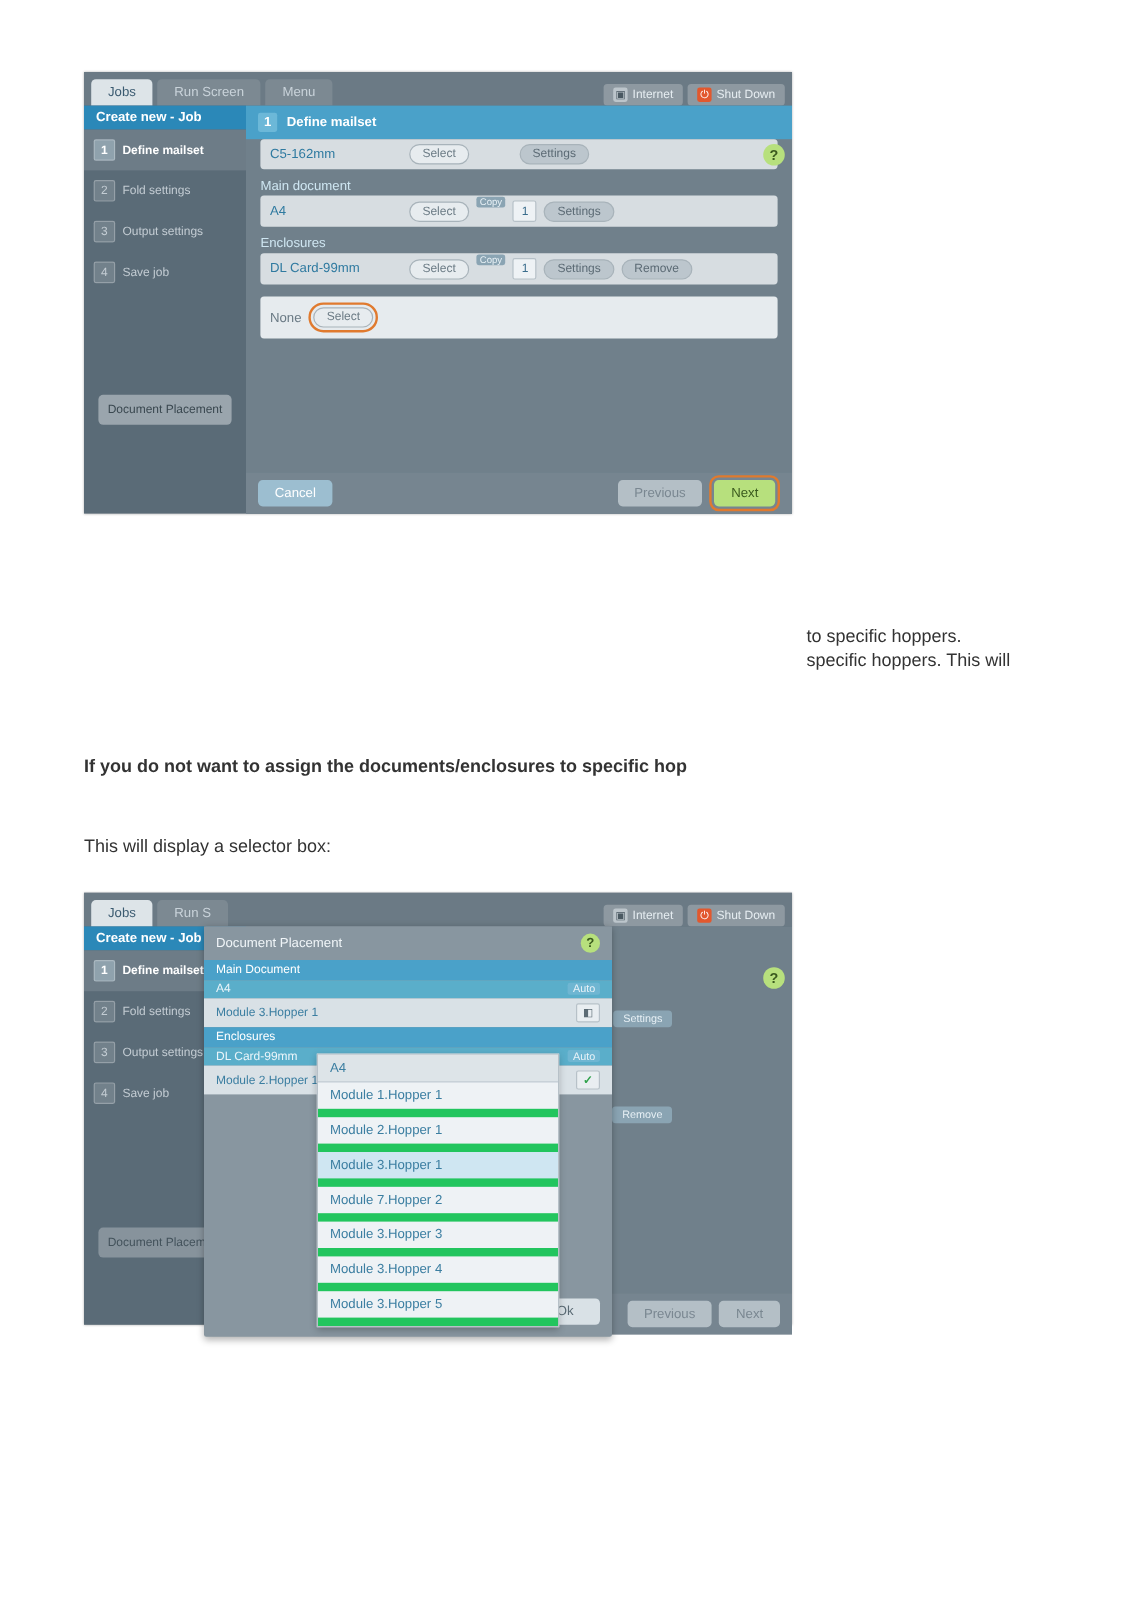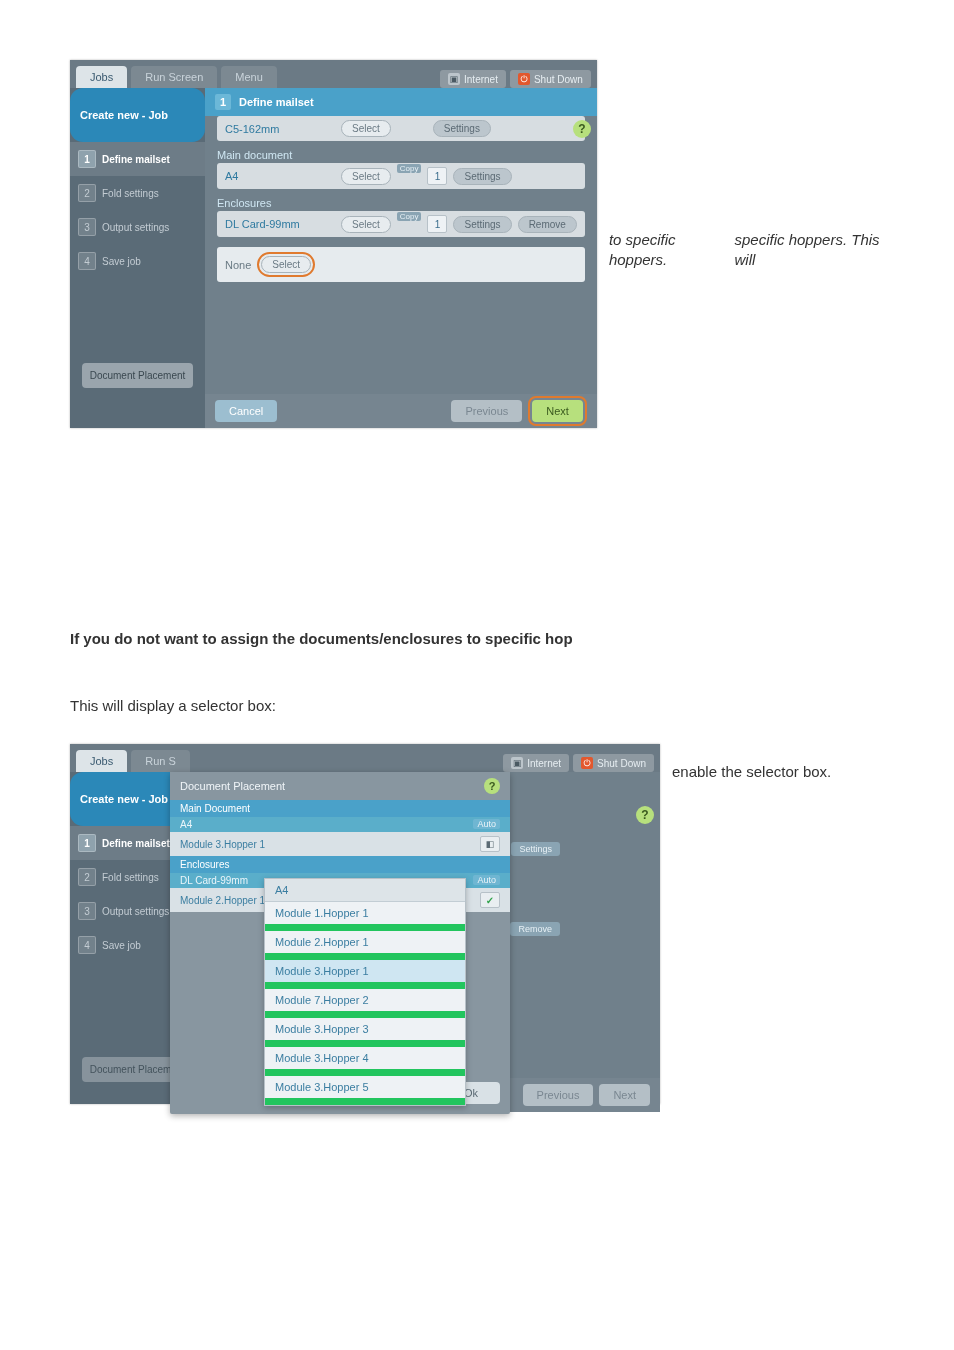--- a/index.html
+++ b/index.html
@@ -60,24 +60,23 @@
     background: #bcc5cb; color: #4a5962; font-size: 9px;
     border-radius: 2px;
   }
   .pill.shut .sq { background: #e2582e; color: #fff; }
 
   .main-area { display: flex; }
   .left-col { width: 135px; }
   .left-head {
     background: #2b88b8;
     color: #fff;
-    padding: 21px 10px;
+    padding: 4px 10px;
     font-size: 11px;
     font-weight: bold;
-    border-radius: 13px;
   }
   .step {
     display: flex; align-items: center; gap: 6px;
     padding: 8px 8px;
     color: #c3ccd3;
     font-size: 10px;
   }
   .step .num {
     width: 16px; height: 16px;
     display: inline-flex; align-items: center; justify-content: center;
@@ -426,21 +425,21 @@
           <span class="spacer"></span>
           <span class="btn btn-prev">Previous</span>
           <span class="next-ring">
             <span class="btn btn-next">Next</span>
           </span>
         </div>
       </div>
     </div>
   </div>
 
-  <div style="display:flex; justify-content:flex-end; height:330px; padding-top:170px; padding-bottom:10px;font-style:italic;">
+  <div style="display:flex; flex-direction:column; justify-content:flex-end; height:330px; padding-top:170px; padding-bottom:10px;">
     <div class="side-text">to specific hoppers.</div>
     <div class="side-text">specific hoppers. This will</div>
   </div>
 </div>
 
 <div class="bold-para">If you do not want to assign the documents/enclosures to specific hop</div>
 <div class="plain-para">This will display a selector box:</div>
 
 <div class="row">
   <div class="shot" style="height:360px">
@@ -541,14 +540,13 @@
         <div class="ov-footer">
           <span class="spacer"></span>
           <span class="btn-cancel2">Cancel</span>
           <span class="btn-ok">Ok</span>
         </div>
       </div>
 
     </div>
   </div>
 
-  <div class="side-text" style="padding-top:18px">enable the selector box.</div>
 </div>
 
 </body></html>

